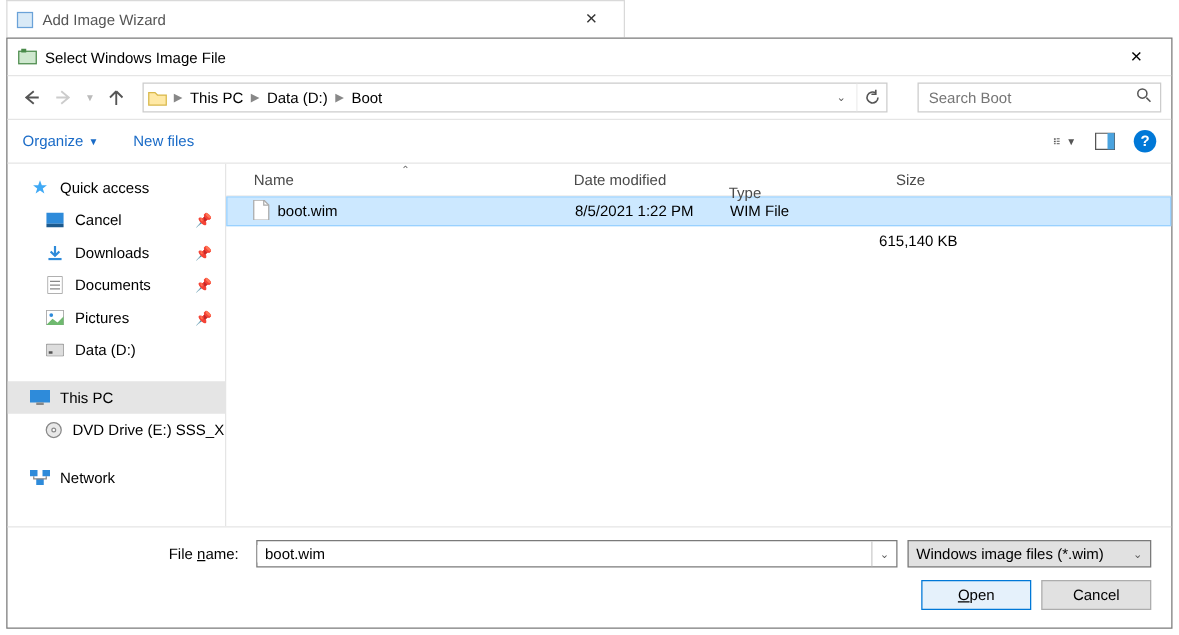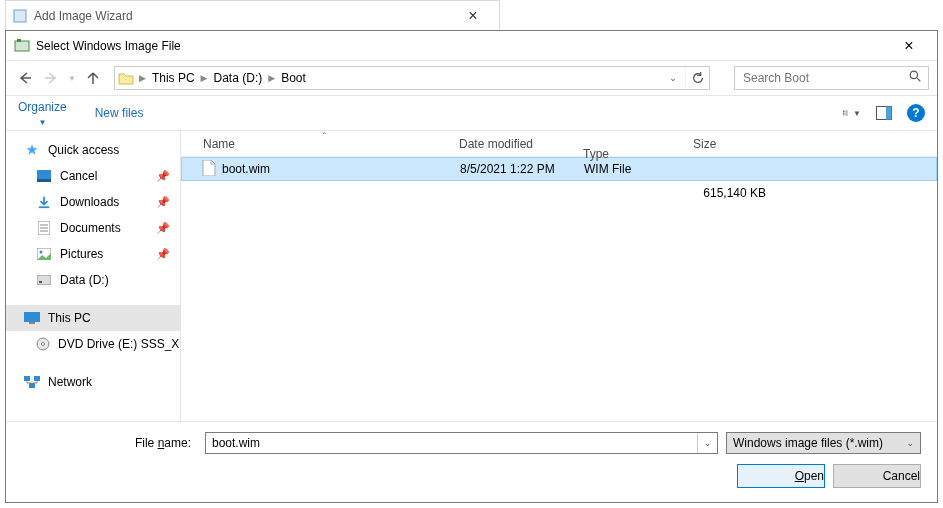--- a/index.html
+++ b/index.html
@@ -19,58 +19,58 @@
   .crumb-icon { width: 22px; display:flex; align-items:center; justify-content:center;}
   .crumb { padding: 0 4px; height:100%; display:flex; align-items:center; }
   .crumb-sep { color:#888; font-size: 9px; padding: 0 2px;}
   .bc-right { margin-left:auto; display:flex; align-items:center; height:100%;}
   .bc-btn { width: 24px; height: 100%; display:flex; align-items:center; justify-content:center; color:#555; border-left: 1px solid #eee;}
   .bc-btn.drop { border:none;}
   .searchbox { width: 195px; height: 24px; border: 1px solid #ccc; display: flex; align-items: center; padding: 0 6px; margin-left: 14px;}
   .searchbox input { border: none; outline: none; flex:1; font-size: 12px; color:#555; background:transparent;}
   .searchbox .sicon { color:#555; font-size:13px;}
   .toolbar { height: 36px; border-top: 1px solid #e5e5e5; border-bottom: 1px solid #e5e5e5; display: flex; align-items: center; padding: 0 12px;}
-  .tb-link { color: #1a6bc7; display:flex; align-items:center; gap: 4px; margin-right: 28px; flex-direction: column; }
+  .tb-link { color: #1a6bc7; display:flex; align-items:center; gap: 4px; margin-right: 28px; }
   .tb-link .drop { font-size: 8px;}
   .tb-right { margin-left: auto; display:flex; align-items:center; gap: 14px;}
   .tb-icon { width:18px; height:18px; display:flex; align-items:center; justify-content:center; color:#555;}
   .help-icon { width:18px; height:18px; border-radius:50%; background:#0078d7; color:#fff; display:flex; align-items:center; justify-content:center; font-weight:bold; font-size:12px;}
   .body { flex:1; display:flex; min-height:0;}
   .sidebar { width: 175px; border-right: 1px solid #e5e5e5; overflow:auto; padding-top: 6px;}
   .side-item { height: 26px; display:flex; align-items:center; padding-left: 30px; gap:8px; position:relative;}
   .side-item.top { padding-left: 18px; font-weight: normal;}
   .side-item.selected { background: #e5e5e5;}
   .pin { position:absolute; right:10px; color:#777; font-size:11px;}
   .side-group-space { height: 12px;}
   .si-icon { width:16px; height:16px; display:flex; align-items:center; justify-content:center;}
   .filepane { flex:1; display:flex; flex-direction:column;}
   .columns { display:flex; height: 26px; align-items:center; color:#4a4a4a; border-bottom: 1px solid #f0f0f0;}
   .col { padding-left: 10px; display:flex; align-items:center; height:100%; border-right: 1px solid transparent;}
   .col.name { width: 268px; padding-left: 22px;}
   .col.date { width: 124px;}
   .col.type { width: 110px; margin-top: 20px;}
-  .col.size { width: 96px; justify-content:flex-start; padding-right: 14px;}
+  .col.size { width: 96px; justify-content:center; padding-right: 14px;}
   .sort-caret { font-size: 8px; color:#666; position:relative; top:-8px; left: 110px;}
   .filerow { display:flex; height: 24px; align-items:center; }
   .filerow.selected { background: #cce8ff; border: 1px solid #99d1ff; }
   .filerow .cell { display:flex; align-items:center; height:100%;}
   .cell.name { width: 268px; padding-left: 20px; gap:6px;}
   .cell.date { width: 124px; padding-left:10px;}
   .cell.type { width: 110px; padding-left:10px;}
   .cell.size { width: 96px; justify-content:flex-end; padding-right:14px;margin-top:48px;}
   .footer { border-top: 1px solid #e5e5e5; padding: 10px 16px 14px; display:flex; flex-direction:column; gap: 10px;}
   .fn-row { display:flex; align-items:center; gap: 8px;}
   .fn-label { width: 175px; text-align:right; padding-right: 6px;}
   .fn-input { flex:1; height:22px; border:1px solid #7a7a7a; display:flex; align-items:center;}
   .fn-input input { border:none; outline:none; flex:1; font-size:12px; padding: 0 6px;}
   .fn-drop { width: 20px; height:100%; border-left:1px solid #ccc; display:flex; align-items:center; justify-content:center; font-size:9px; color:#555;}
   .filter { width: 195px; height:22px; border:1px solid #7a7a7a; background:#e1e1e1; display:flex; align-items:center; padding:0 6px;}
   .filter .fd { margin-left:auto; font-size:9px; color:#555;}
   .btn-row { display:flex; justify-content:flex-end; gap: 8px;}
-  .btn { width: 88px; height: 24px; border:1px solid #adadad; background:#e1e1e1; display:flex; align-items:center; justify-content:flex-end;}
+  .btn { width: 88px; height: 24px; border:1px solid #adadad; background:#e1e1e1; display:flex; align-items:center; justify-content:center;}
   .btn.primary { border: 1px solid #0078d7; background:#e5f1fb;}
   .underline-first::first-letter { text-decoration: underline;}
   .file-icon-svg { flex-shrink:0;}
 </style>
 </head>
 <body>
 
 <div class="parent-window">
   <span class="icon">
     <svg width="16" height="16">

